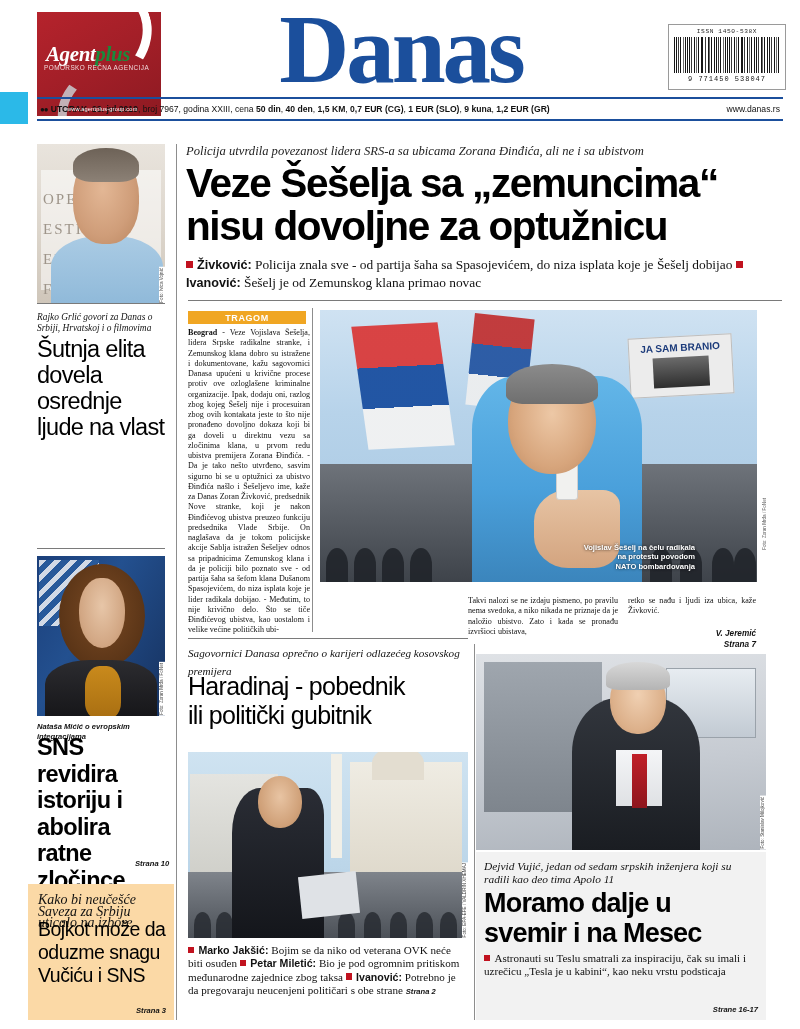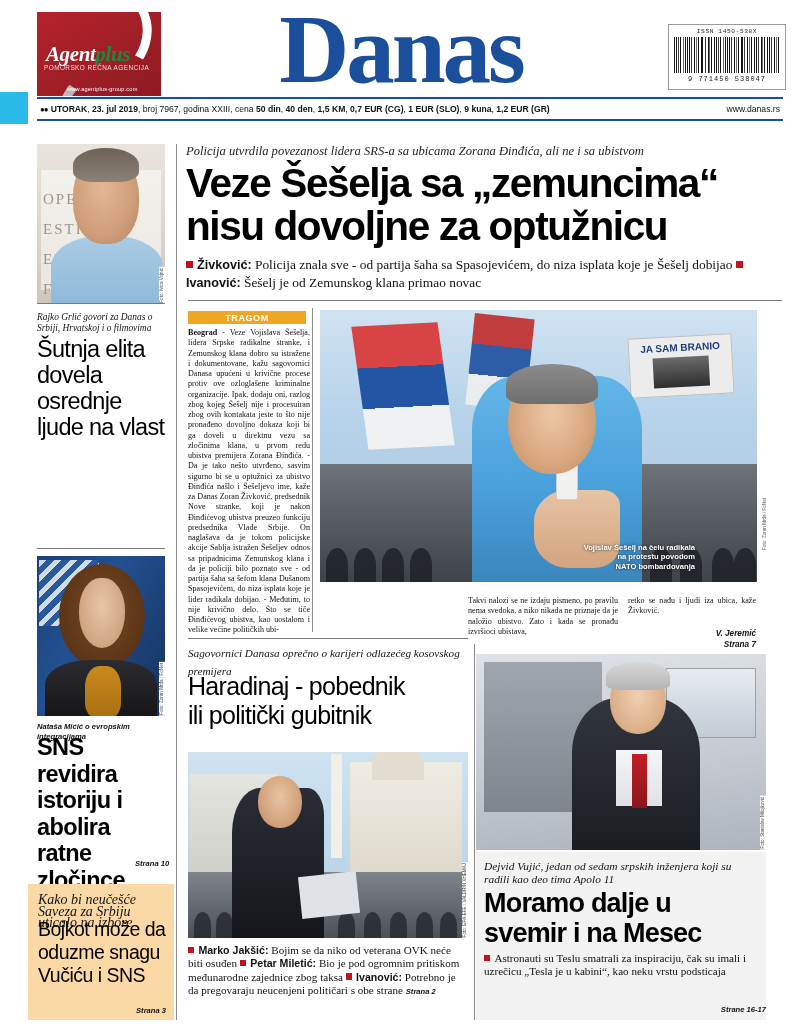--- a/index.html
+++ b/index.html
@@ -7,21 +7,21 @@
     width: 800px; height: 1029px;
     background: #ffffff;
     font-family: "Liberation Serif", serif;
     overflow: hidden;
   }
   .page { position: relative; width: 800px; height: 1029px; background: #fff; }
 
   
   .masthead { position: absolute; left: 0; top: 0; width: 800px; height: 96px; }
   .ad-logo {
-    position: absolute; left: 37px; top: 12px; width: 124px; height: 84px;
+    position: absolute; left: 37px; top: 12px; width: 124px; height: 104px;
     background: linear-gradient(150deg,#b5232c 0%, #a41f28 45%, #8e1a22 100%);
     overflow: hidden;
     text-align: right;
   }
   .ad-logo .swoosh1 {
     position: absolute; left: -34px; top: -34px; width: 150px; height: 120px;
     border: 9px solid #ffffff; border-radius: 50%;
     border-bottom-color: transparent; border-left-color: transparent;
     transform: rotate(-18deg);
   }
@@ -329,21 +329,21 @@
     position:absolute; left:8px; top:36px; width: 278px;
     font-family: "Liberation Sans", sans-serif; font-weight: bold;
     font-size: 27px; line-height: 30px; color: #000; letter-spacing:-0.8px;
   }
   #vujic-bullet {
     position:absolute; left:8px; top:100px; width: 272px;
     font-family:"Liberation Serif", serif; font-size: 11.1px;
     line-height: 13.4px; color:#111;
   }
   #vujic-bullet .sqr { width:6.4px; height:6.4px; }
-  #vujic-pageref { position:absolute; right:0; bottom:6px; }
+  #vujic-pageref { position:absolute; right:8px; bottom:6px; }
 
   .vline { position:absolute; width:1px; background:#8d8d8d; }
 </style>
 </head>
 <body>
 
 <div class="page">
 
   <div class="masthead">
 

